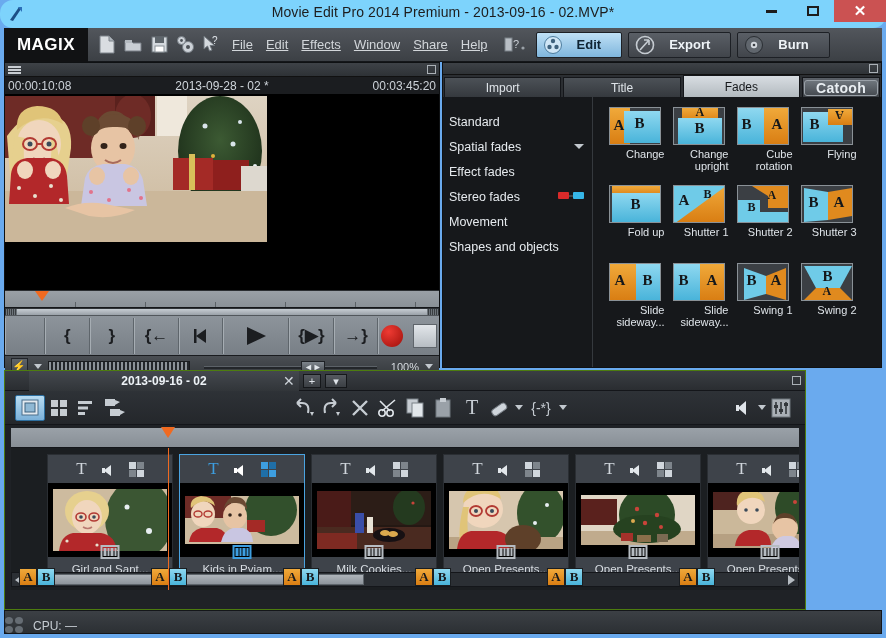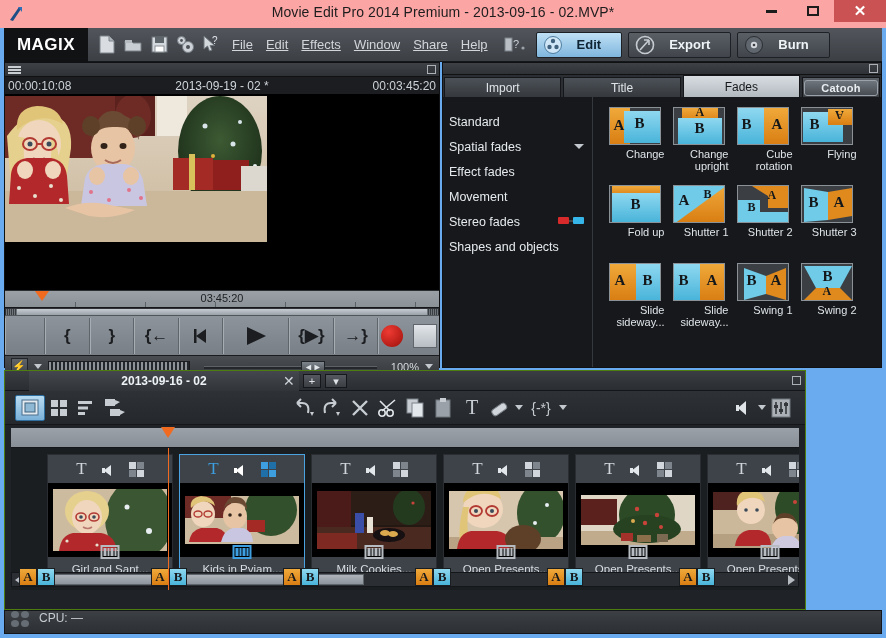--- a/index.html
+++ b/index.html
@@ -12,21 +12,22 @@
   .app {
     position: relative;
     width: 886px; height: 638px;
     background: #6aaaee;
     border: 0;
   }
 
   
   .titlebar {
     position: absolute; left: 0; top: 0; width: 886px; height: 28px;
-    background: #fca5a5;
+    background: #7dd3fc;
+    border-radius: 13px;
   }
   .tb-icon {
     position: absolute; left: 6px; top: 4px; width: 20px; height: 20px;
   }
   .tb-title {
     position: absolute; left: 0; top: 4px; width: 886px;
     text-align: center; color: #1d1d1d; font-size: 14px;
     letter-spacing: .1px;
   }
   .winbtns { position: absolute; right: 0; top: 0; height: 28px; display: flex; }
@@ -175,21 +176,21 @@
     border: 1px solid #14161a; border-bottom: none;
     display:flex; align-items:center; justify-content:center;
     color:#dfe4e9; font-size:12px; cursor:pointer;
   }
   .ptab.active { background: linear-gradient(#d8dde2,#b3babf); color:#16181b; height:22px; }
   .ptab.catooh { flex:0 0 78px; background: linear-gradient(#5b6067,#3a3e43); padding:0; }
   .catooh-logo {
     width: 74px; height: 16px; background: linear-gradient(#6e757c,#474c52);
     border:1px solid #9aa1a8; border-radius:3px;
     display:flex; align-items:center; justify-content:center;
-    color:#e9eef2; font-size:11px; font-weight:bold; letter-spacing:.3px;
+    color:#e9eef2; font-size:14px; font-weight:bold; letter-spacing:.3px;
   }
   .pool-body { display: flex; height: 270px; }
   .cat-list {
     width: 150px; padding: 12px 0 0 6px; border-right: 1px solid #35393e;
   }
   .cat-item {
     height: 25px; display:flex; align-items:center; color:#e6eaee; font-size:12.5px;
     cursor:pointer; position:relative; padding-right: 8px;
   }
   .cat-item .spacer { flex: 1; }
@@ -298,21 +299,21 @@
     position:absolute; left:6px; right:6px; bottom: 22px; height: 15px;
     background:#2b2f34; border:1px solid #14161a; display:flex; align-items:center;
   }
   .tl-hscroll .arrL, .tl-hscroll .arrR { width:14px; display:flex; align-items:center; justify-content:center; cursor:pointer;}
   .tl-hscroll .thumbbar {
     height:11px; background: linear-gradient(#aeb4ba,#8d949b); border:1px solid #5e656b;
   }
   .statusbar {
     position:absolute; left:4px; bottom:4px; width:878px; height:24px;
     background: linear-gradient(#3c4045,#2c3034); border:1px solid #14161a;
-    display:flex; align-items:flex-start; padding-left: 6px; gap: 10px;
+    display:flex; align-items:flex-end; gap: 10px;
   }
   .cpu-dots { width: 18px; height: 16px; display:grid; grid-template-columns:1fr 1fr; grid-template-rows:1fr 1fr; gap:2px; }
   .cpu-dots i { display:block; background:#666d74; border-radius:50%; }
   .status-text { color:#c5cbd1; font-size:12px; }
 
   
   .img { width:100%; height:100%; }
 </style>
 </head>
 <body>
@@ -432,21 +433,21 @@
     <div class="pv-topbar">
       <div class="burger">
           <i></i>
           <i></i>
           <i></i>
         </div>
       <div class="sq-btn"></div>
     </div>
     <div class="pv-timecodes">
       <span>00:00:10:08</span>
-      <span class="mid">2013-09-19 - 02 *</span>
+      <span class="mid">2013-09-28 - 02 *</span>
       <span>00:03:45:20</span>
     </div>
 
     <div class="pv-screen">
       <div class="pv-video">
         <svg class="img" viewBox="0 0 262 146" preserveAspectRatio="none">
           <defs>
             <linearGradient id="bgw" x1="0" y1="0" x2="0" y2="1">
               <stop offset="0" stop-color="#ded3c2"></stop>
                 <stop offset="1" stop-color="#cbb79a"></stop>
@@ -508,21 +509,20 @@
           <circle cx="86" cy="96" r="2" fill="#e2738b"></circle>
             <circle cx="104" cy="104" r="2" fill="#e2738b"></circle>
           <circle cx="124" cy="94" r="2" fill="#e2738b"></circle>
             <circle cx="136" cy="102" r="2" fill="#e2738b"></circle>
           <path d="M60 112 q20 -8 40 -4 l30 6 q-22 10 -46 6 Z" fill="#e7c4a4"></path>
         </svg>
       </div>
     </div>
 
     <div class="pv-ruler">
-      <div class="rtext">03:45:20</div>
       <div class="tick" style="left:70px"></div>
         <div class="tick" style="left:140px"></div>
       <div class="tick" style="left:210px"></div>
         <div class="tick" style="left:280px"></div>
       <div class="tick" style="left:350px"></div>
         <div class="tick" style="left:410px"></div>
       <div class="pv-playhead"></div>
     </div>
     <div class="pv-scrollstrip">
       <div class="endL"></div>
@@ -587,30 +587,30 @@
         </div>
         <div class="cat-item">
           <span>Spatial fades</span>
           <span class="spacer"></span>
           <span class="cat-caret"></span>
         </div>
         <div class="cat-item">
           <span>Effect fades</span>
         </div>
         <div class="cat-item">
-          <span>Movement</span>
-        </div>
-        <div class="cat-item">
           <span>Stereo fades</span>
           <span class="spacer"></span>
           <span class="glasses">
               <i class="l"></i>
               <i class="b"></i>
               <i class="r"></i>
             </span>
+        </div>
+        <div class="cat-item">
+          <span>Movement</span>
         </div>
         <div class="cat-item">
           <span>Shapes and objects</span>
         </div>
       </div>
 
       <div class="fx-grid">
 
         <div class="fx-item">
           <div class="fx-thumb">

